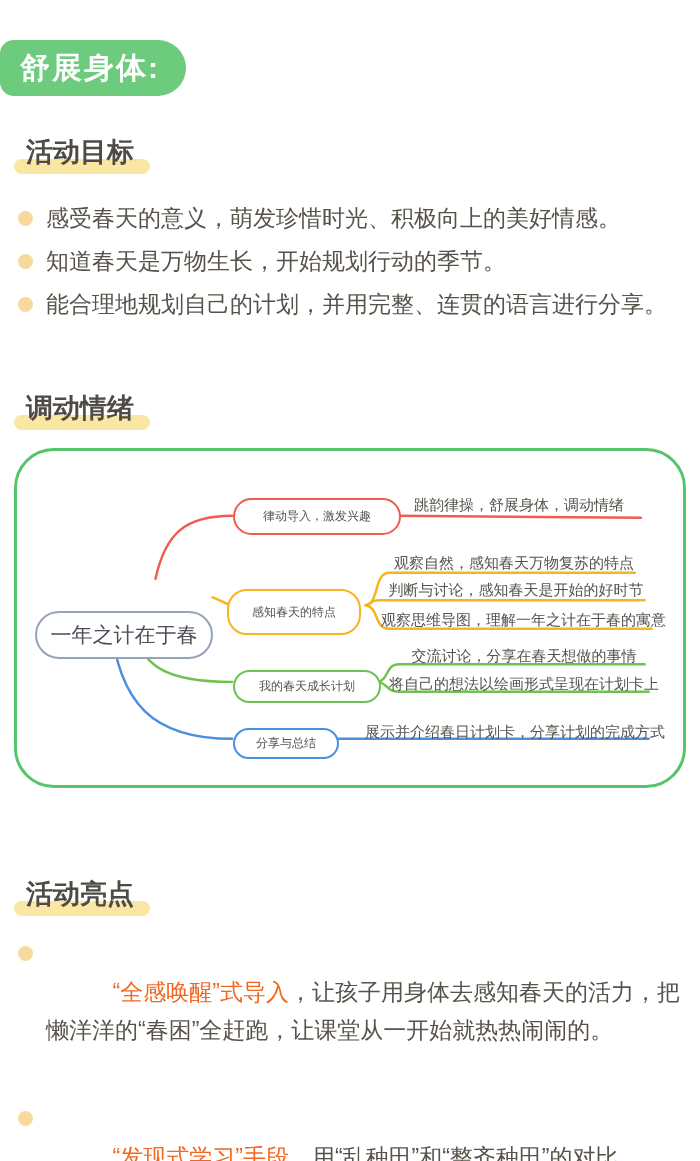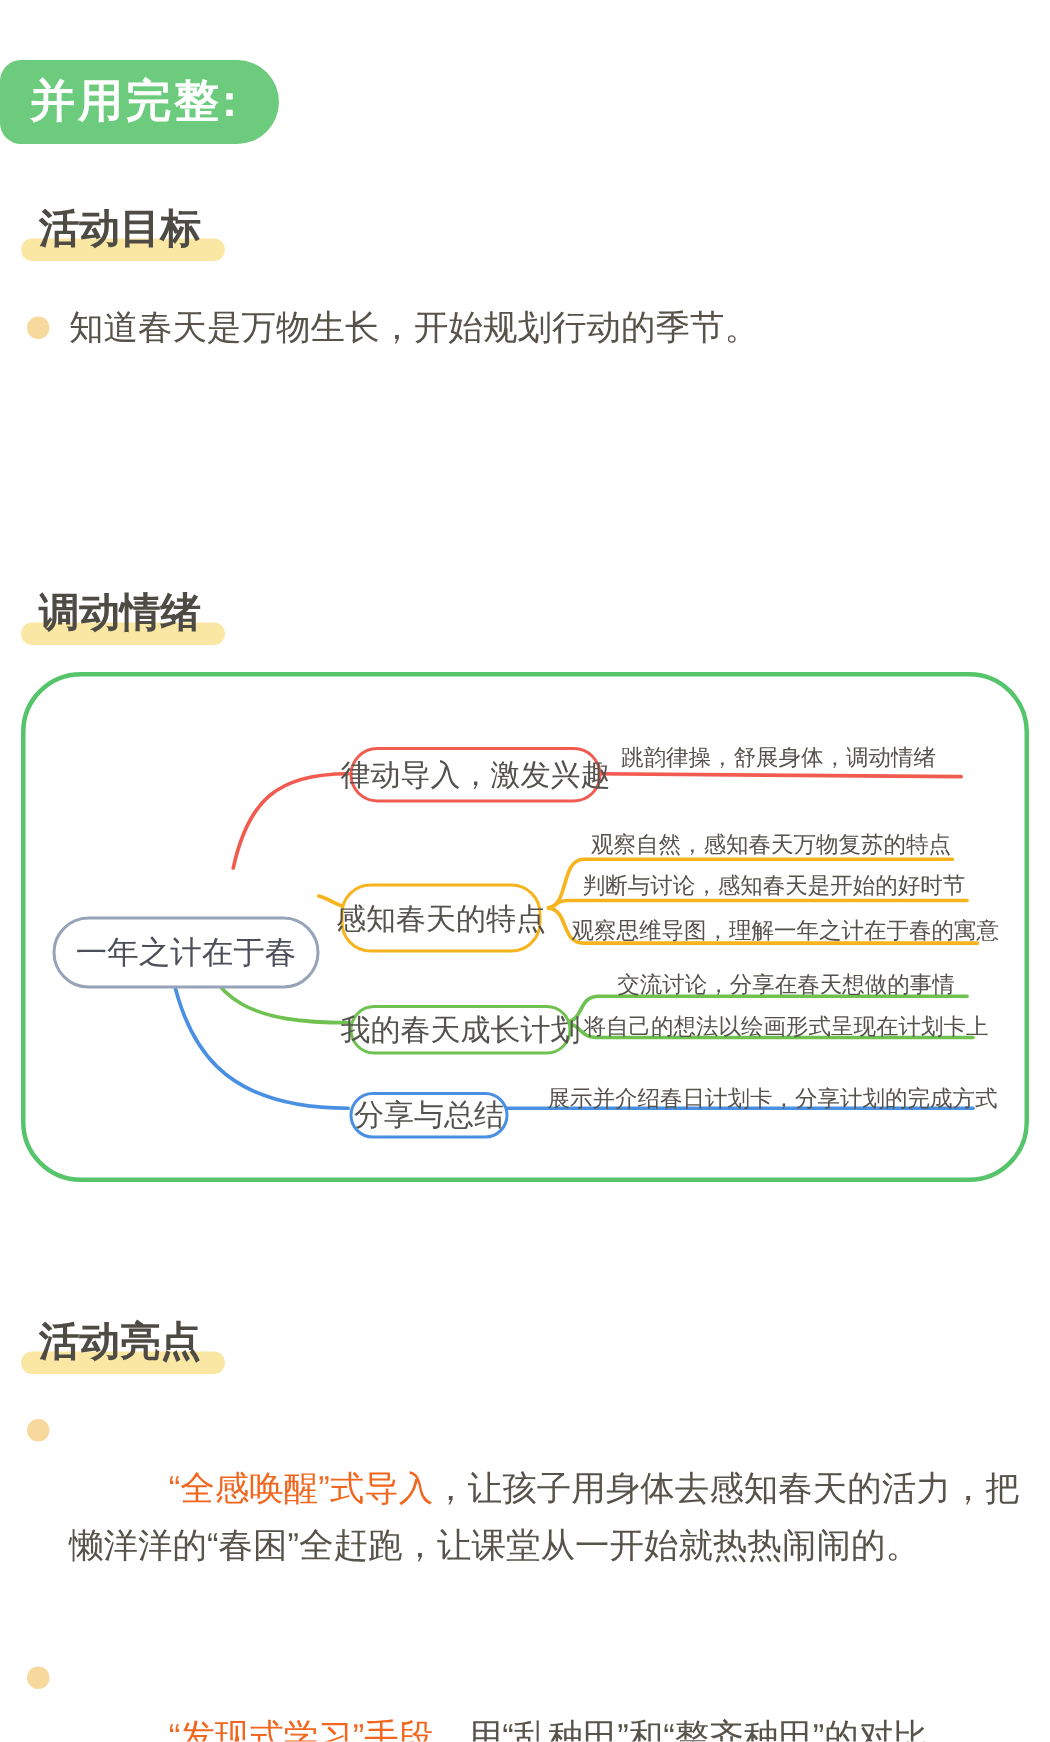--- a/index.html
+++ b/index.html
@@ -44,21 +44,21 @@
 
   
   .mindmap {
     position:absolute; left:14px; top:448px; width:672px; height:340px;
     border:3px solid #55C46A; border-radius:40px; background:#fff;
   }
   .mindmap svg { position:absolute; left:0; top:0; width:100%; height:100%; }
   .mnode {
     position:absolute; background:#fff; border:2px solid #999;
     display:flex; align-items:center; justify-content:center;
-    font-size:20px; color:#54524D; white-space:nowrap; z-index:2;
+    font-size:12px; color:#54524D; white-space:nowrap; z-index:2;
   }
   .root-node {
     left:18px; top:124px; width:178px; height:48px; font-size:21px;
     border-color:#96A3B9; border-radius:24px; color:#4C4F58;margin-top:36px;
   }
   .node-red    { left:216px; top:47px;  width:168px; height:37px; border-color:#F25B4F; border-radius:19px; }
   .node-yellow { left:210px; top:138px; width:134px; height:46px; border-color:#F7B41F; border-radius:20px; }
   .node-green  { left:216px; top:219px; width:148px; height:33px; border-color:#6FC24F; border-radius:17px; }
   .node-blue   { left:216px; top:277px; width:106px; height:31px; border-color:#4A90E2; border-radius:16px; }
 
@@ -85,31 +85,39 @@
   .hl-item {
     position:relative; padding-left:28px; font-size:23px; line-height:38.5px;
     white-space:pre-wrap; color:#57524A; margin-bottom:11px;
   }
   .hl-item .dot { top:12px; }
   .lead { color:#F2671F;margin-left:41px; }
 </style>
 </head>
 <body>
 
-<div class="badge">并用完整:</div>
+<div class="badge">舒展身体:</div>
 
 <div class="section-title" id="goals-title">
   <span class="hl"></span>
   <span>活动目标</span>
 </div>
 
 <div class="goals-list">
   <div class="goal-item">
     <span class="dot"></span>
+    <span>感受春天的意义，萌发珍惜时光、积极向上的美好情感。</span>
+  </div>
+  <div class="goal-item">
+    <span class="dot"></span>
     <span>知道春天是万物生长，开始规划行动的季节。</span>
+  </div>
+  <div class="goal-item">
+    <span class="dot"></span>
+    <span>能合理地规划自己的计划，并用完整、连贯的语言进行分享。</span>
   </div>
 </div>
 
 <div class="section-title" id="flow-title">
   <span class="hl"></span>
   <span>调动情绪</span>
 </div>
 
 <div class="mindmap">
   <svg viewBox="0 0 672 340" aria-hidden="true">

